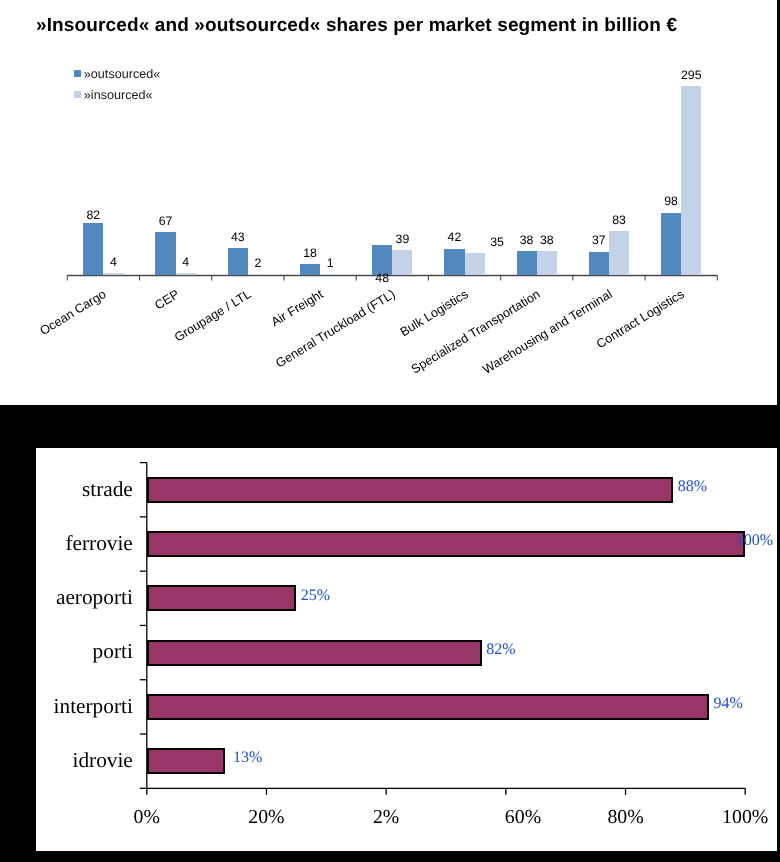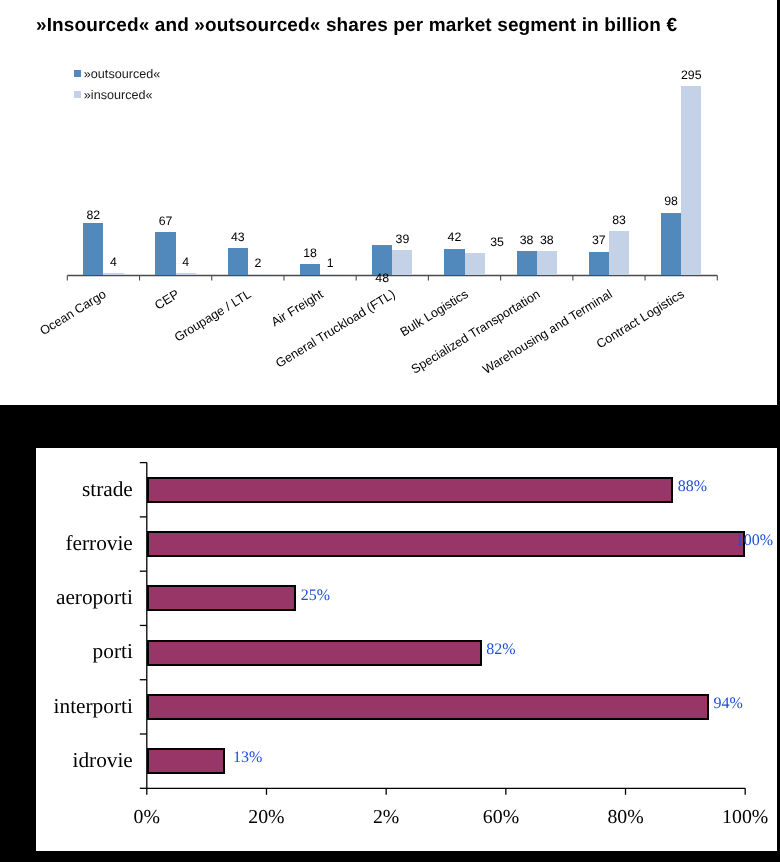--- a/index.html
+++ b/index.html
@@ -149,20 +149,20 @@
         <div class="c2-dlabel" style="left: 450.204px; top: 192.792px;">82%</div>
         <div class="c2-bar" style="left: 110.8px; width: 562.496px; top: 245.875px; height: 26px; background: rgb(152, 54, 104);"></div>
         <div class="c2-cat" style="left: -209.2px; width: 306px; top: 245.675px;">interporti</div>
         <div class="c2-dlabel" style="left: 677.596px; top: 247.075px;">94%</div>
         <div class="c2-bar" style="left: 110.8px; width: 77.792px; top: 300.158px; height: 26px; background: rgb(152, 54, 104);"></div>
         <div class="c2-cat" style="left: -209.2px; width: 306px; top: 299.958px;">idrovie</div>
         <div class="c2-dlabel" style="left: 197px; top: 301.358px; text-align: right;">13%</div>
         <div class="c2-tick" style="left: 60.8px; width: 100px; top: 357.8px;">0%</div>
         <div class="c2-tick" style="left: 180.48px; width: 100px; top: 357.8px;">20%</div>
         <div class="c2-tick" style="left: 300.16px; width: 100px; top: 357.8px;">2%</div>
-        <div class="c2-tick" style="left: 415px; width: 100px; top: 357.8px;">60%</div>
+        <div class="c2-tick" style="left: 437px; width: 100px; top: 357.8px;">60%</div>
         <div class="c2-tick" style="left: 539.52px; width: 100px; top: 357.8px;">80%</div>
         <div class="c2-tick" style="left: 659.2px; width: 100px; top: 357.8px;">100%</div>
       </div>
   </div>
 
   <div class="right-edge"></div>
 </div>
 
 </body></html>

